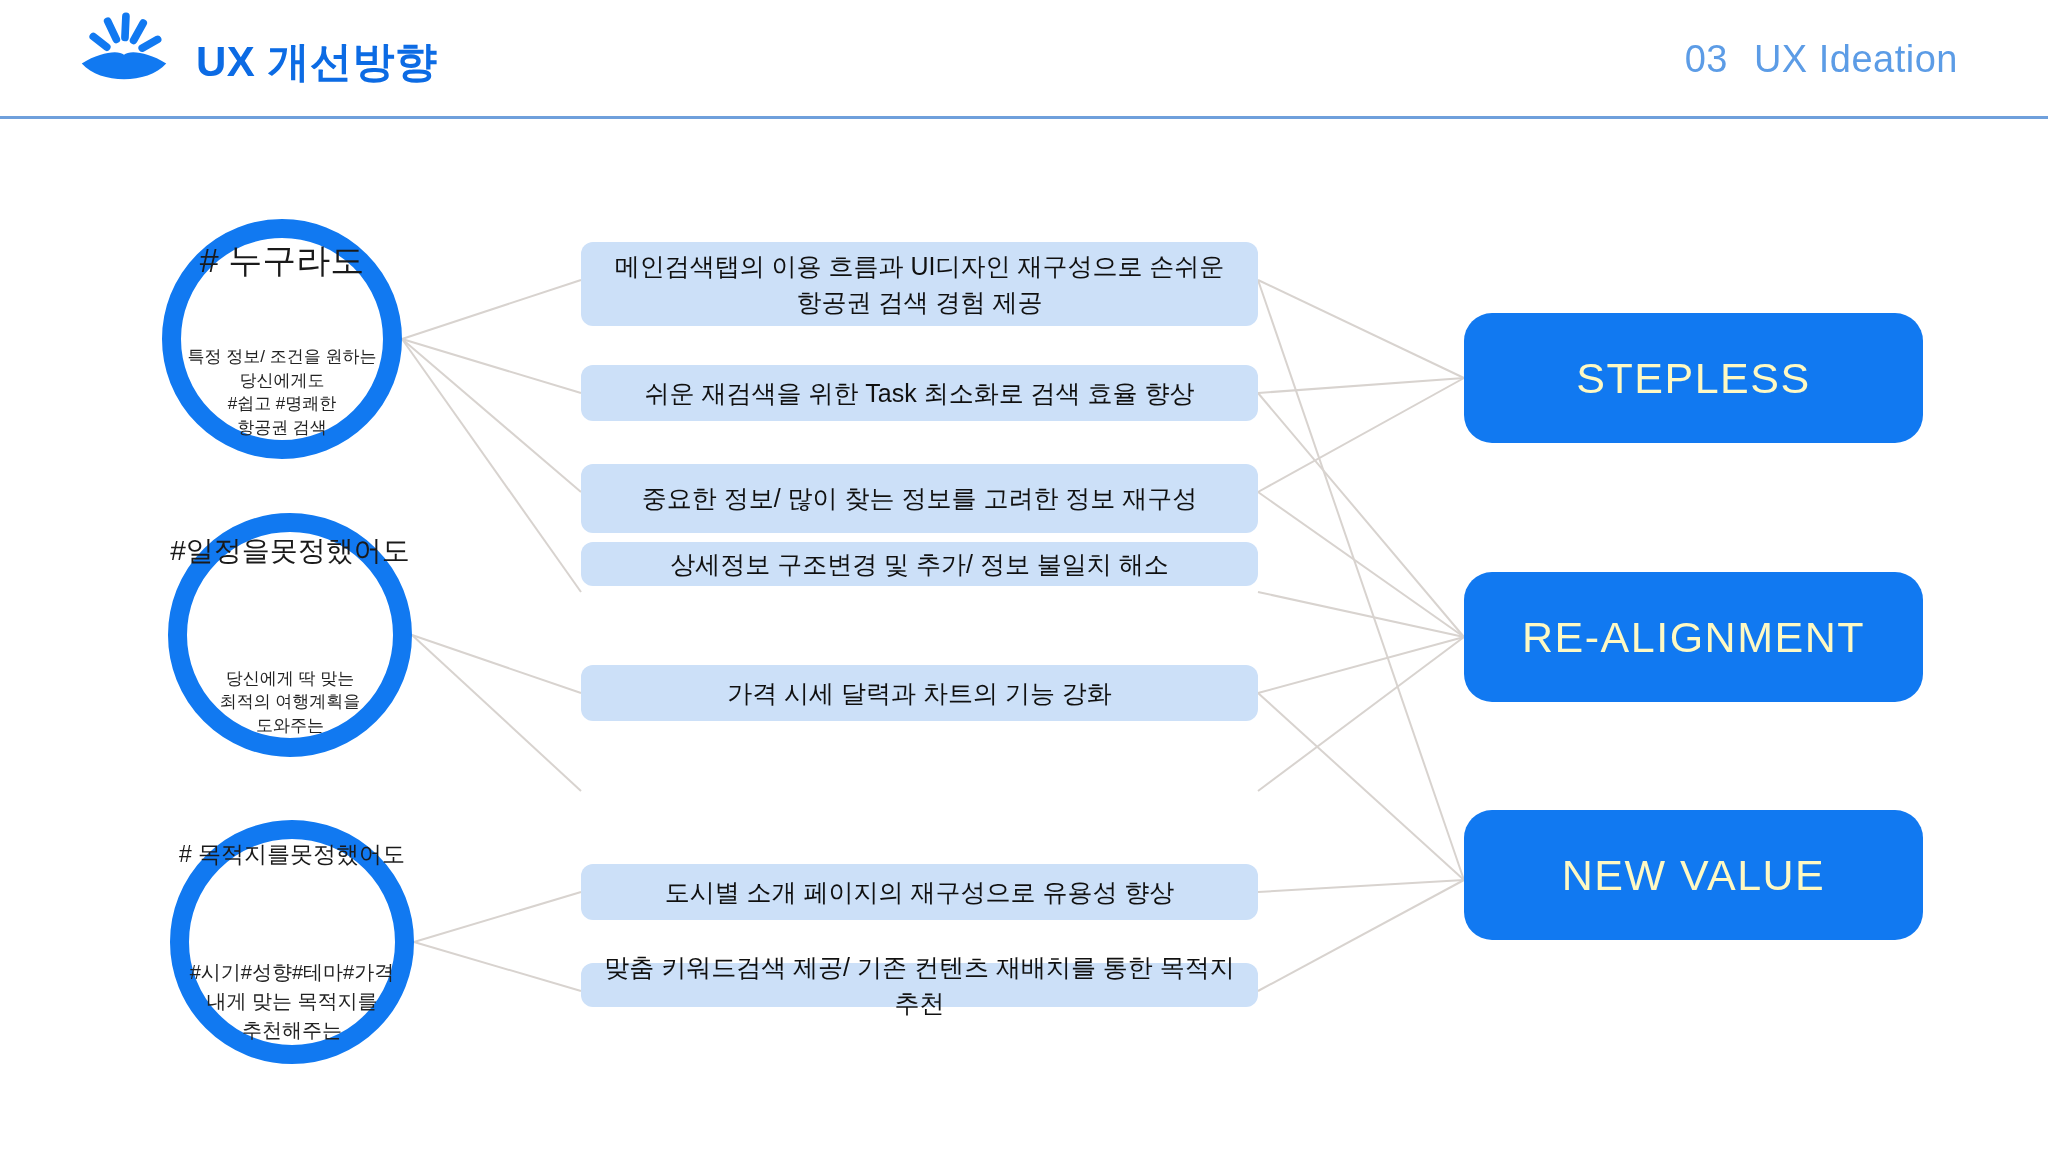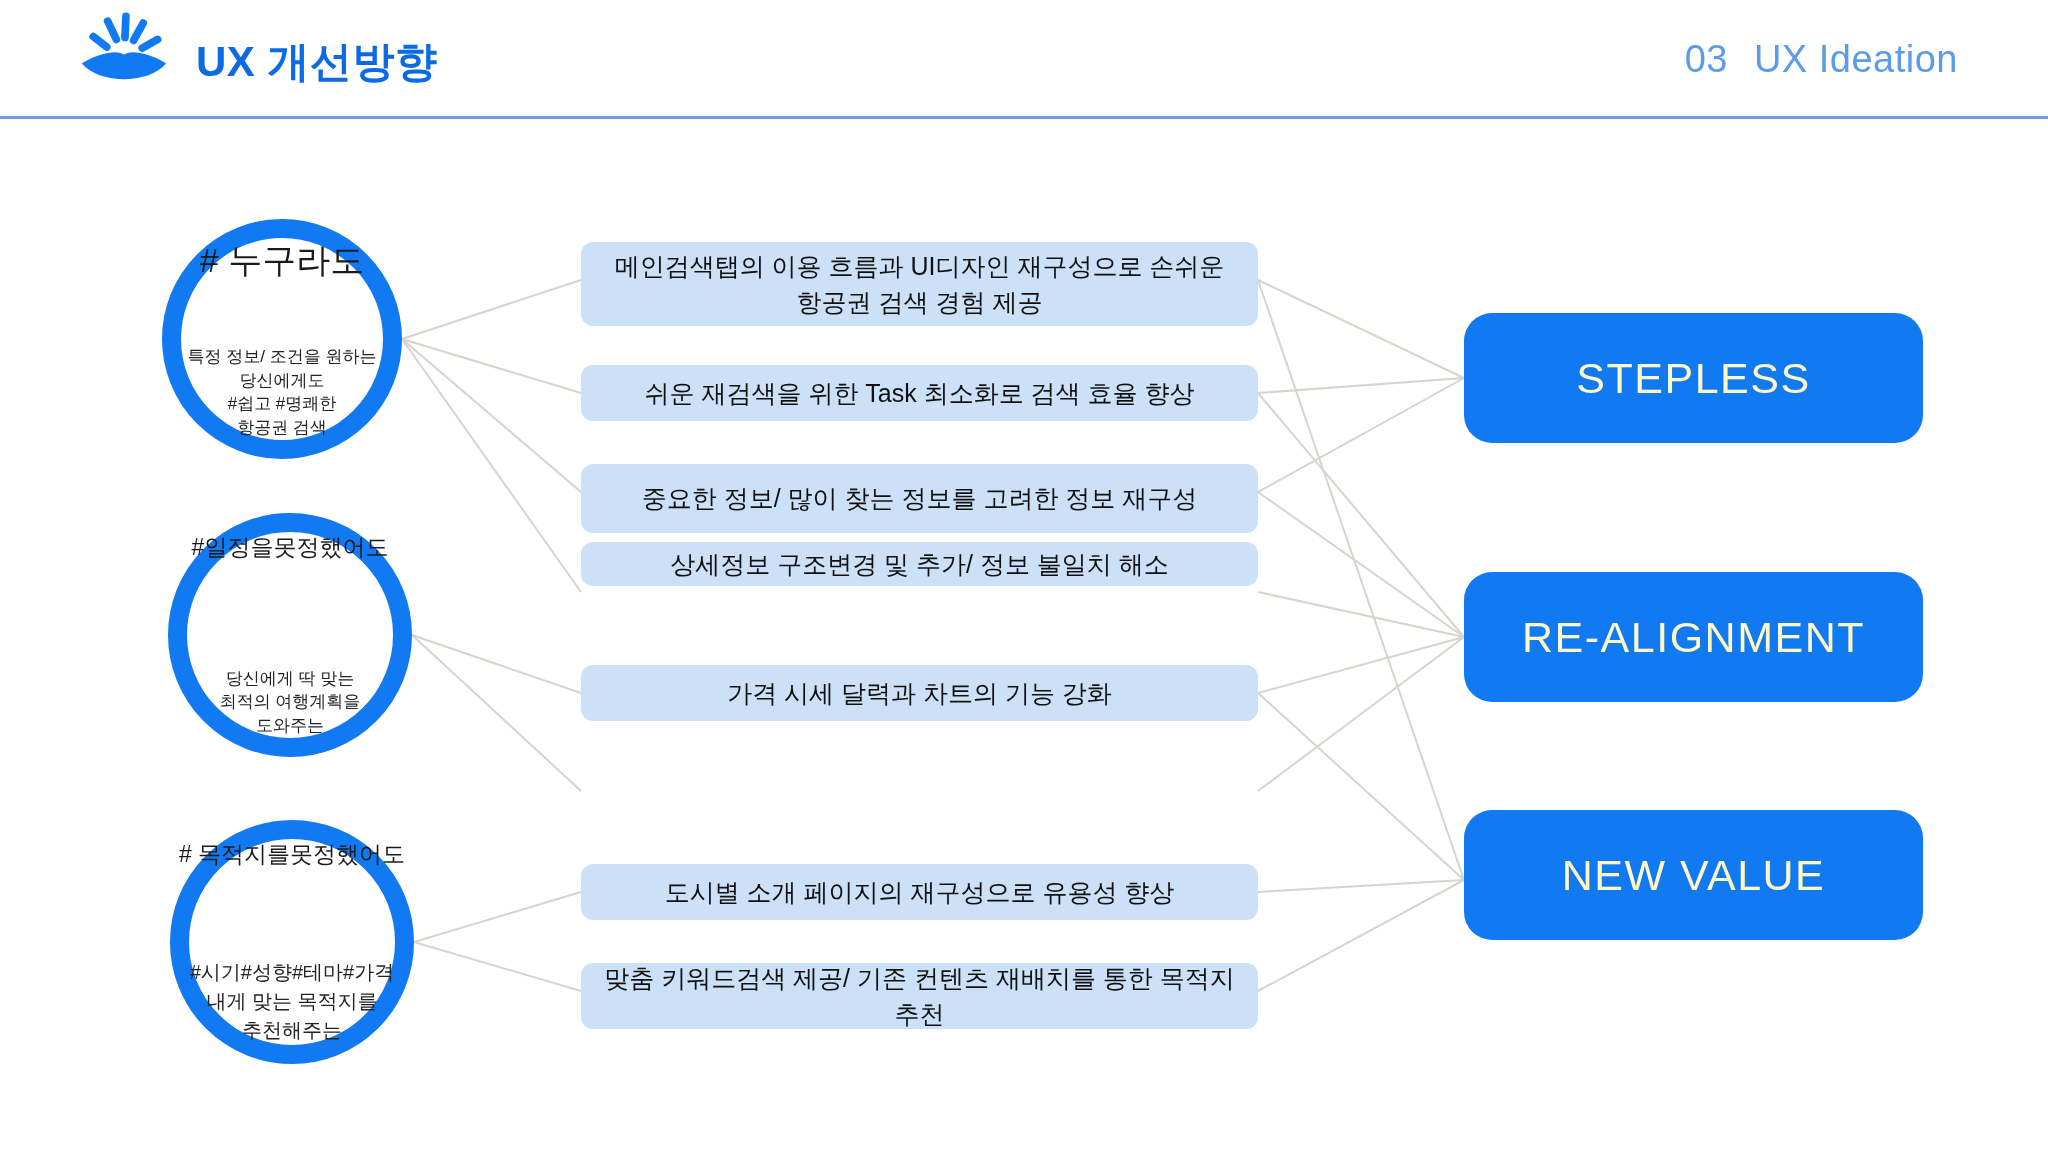--- a/index.html
+++ b/index.html
@@ -24,21 +24,21 @@
   .hdr-rule{position:absolute;left:0;top:116px;width:100%;height:3px;background:var(--divider);}
   
   #connectors{position:absolute;left:0;top:0;width:2048px;height:1152px;pointer-events:none;}
   .pcircle{
     position:absolute;border:19px solid var(--accent);border-radius:50%;
     background:#fff;box-sizing:border-box;display:flex;flex-direction:column;
     align-items:center;justify-content:space-between;text-align:center;color:#111;
   }
   .c-title{font-weight:400;color:#1a1a1a;white-space:nowrap;}
   .c1 .c-title{font-size:34px;margin-bottom:8px;}
-  .c2 .c-title{font-size:23px;margin-bottom:6px;}
+  .c2 .c-title{font-size:28px;margin-bottom:6px;}
   .c3 .c-title{font-size:23px;margin-bottom:5px;}
   .c-sub{font-size:17px;line-height:1.4;color:#222;}
   .c3 .c-sub{font-size:20px;line-height:1.45;}
   .mbox{
     position:absolute;left:581px;width:677px;box-sizing:border-box;
     background:var(--box-fill);border-radius:12px;display:flex;align-items:center;
     justify-content:center;text-align:center;color:#101010;font-size:25px;
     line-height:1.45;padding:4px 22px;
   }
   .target{
@@ -121,19 +121,19 @@
       <div>추천해주는</div>
     </div>
   </div>
 
   <div class="mbox" style="top:242px;height:84px;">메인검색탭의 이용 흐름과 UI디자인 재구성으로 손쉬운 항공권 검색 경험 제공</div>
   <div class="mbox" style="top:365px;height:56px;">쉬운 재검색을 위한 Task 최소화로 검색 효율 향상</div>
   <div class="mbox" style="top:464px;height:69px;">중요한 정보/ 많이 찾는 정보를 고려한 정보 재구성</div>
   <div class="mbox" style="top:542px;height:44px;">상세정보 구조변경 및 추가/ 정보 불일치 해소</div>
   <div class="mbox" style="top:665px;height:56px;">가격 시세 달력과 차트의 기능 강화</div>
   <div class="mbox" style="top:864px;height:56px;">도시별 소개 페이지의 재구성으로 유용성 향상</div>
-  <div class="mbox" style="top:963px;height:66px;text-align:center;">맞춤 키워드검색 제공/ 기존 컨텐츠 재배치를 통한 목적지 추천</div>
+  <div class="mbox" style="top:963px;height:44px;text-align:center;">맞춤 키워드검색 제공/ 기존 컨텐츠 재배치를 통한 목적지 추천</div>
 
   <div class="target" style="top:313px;">STEPLESS</div>
   <div class="target" style="top:572px;">RE-ALIGNMENT</div>
   <div class="target" style="top:810px;">NEW VALUE</div>
 
 </div>
 
 </body></html>

